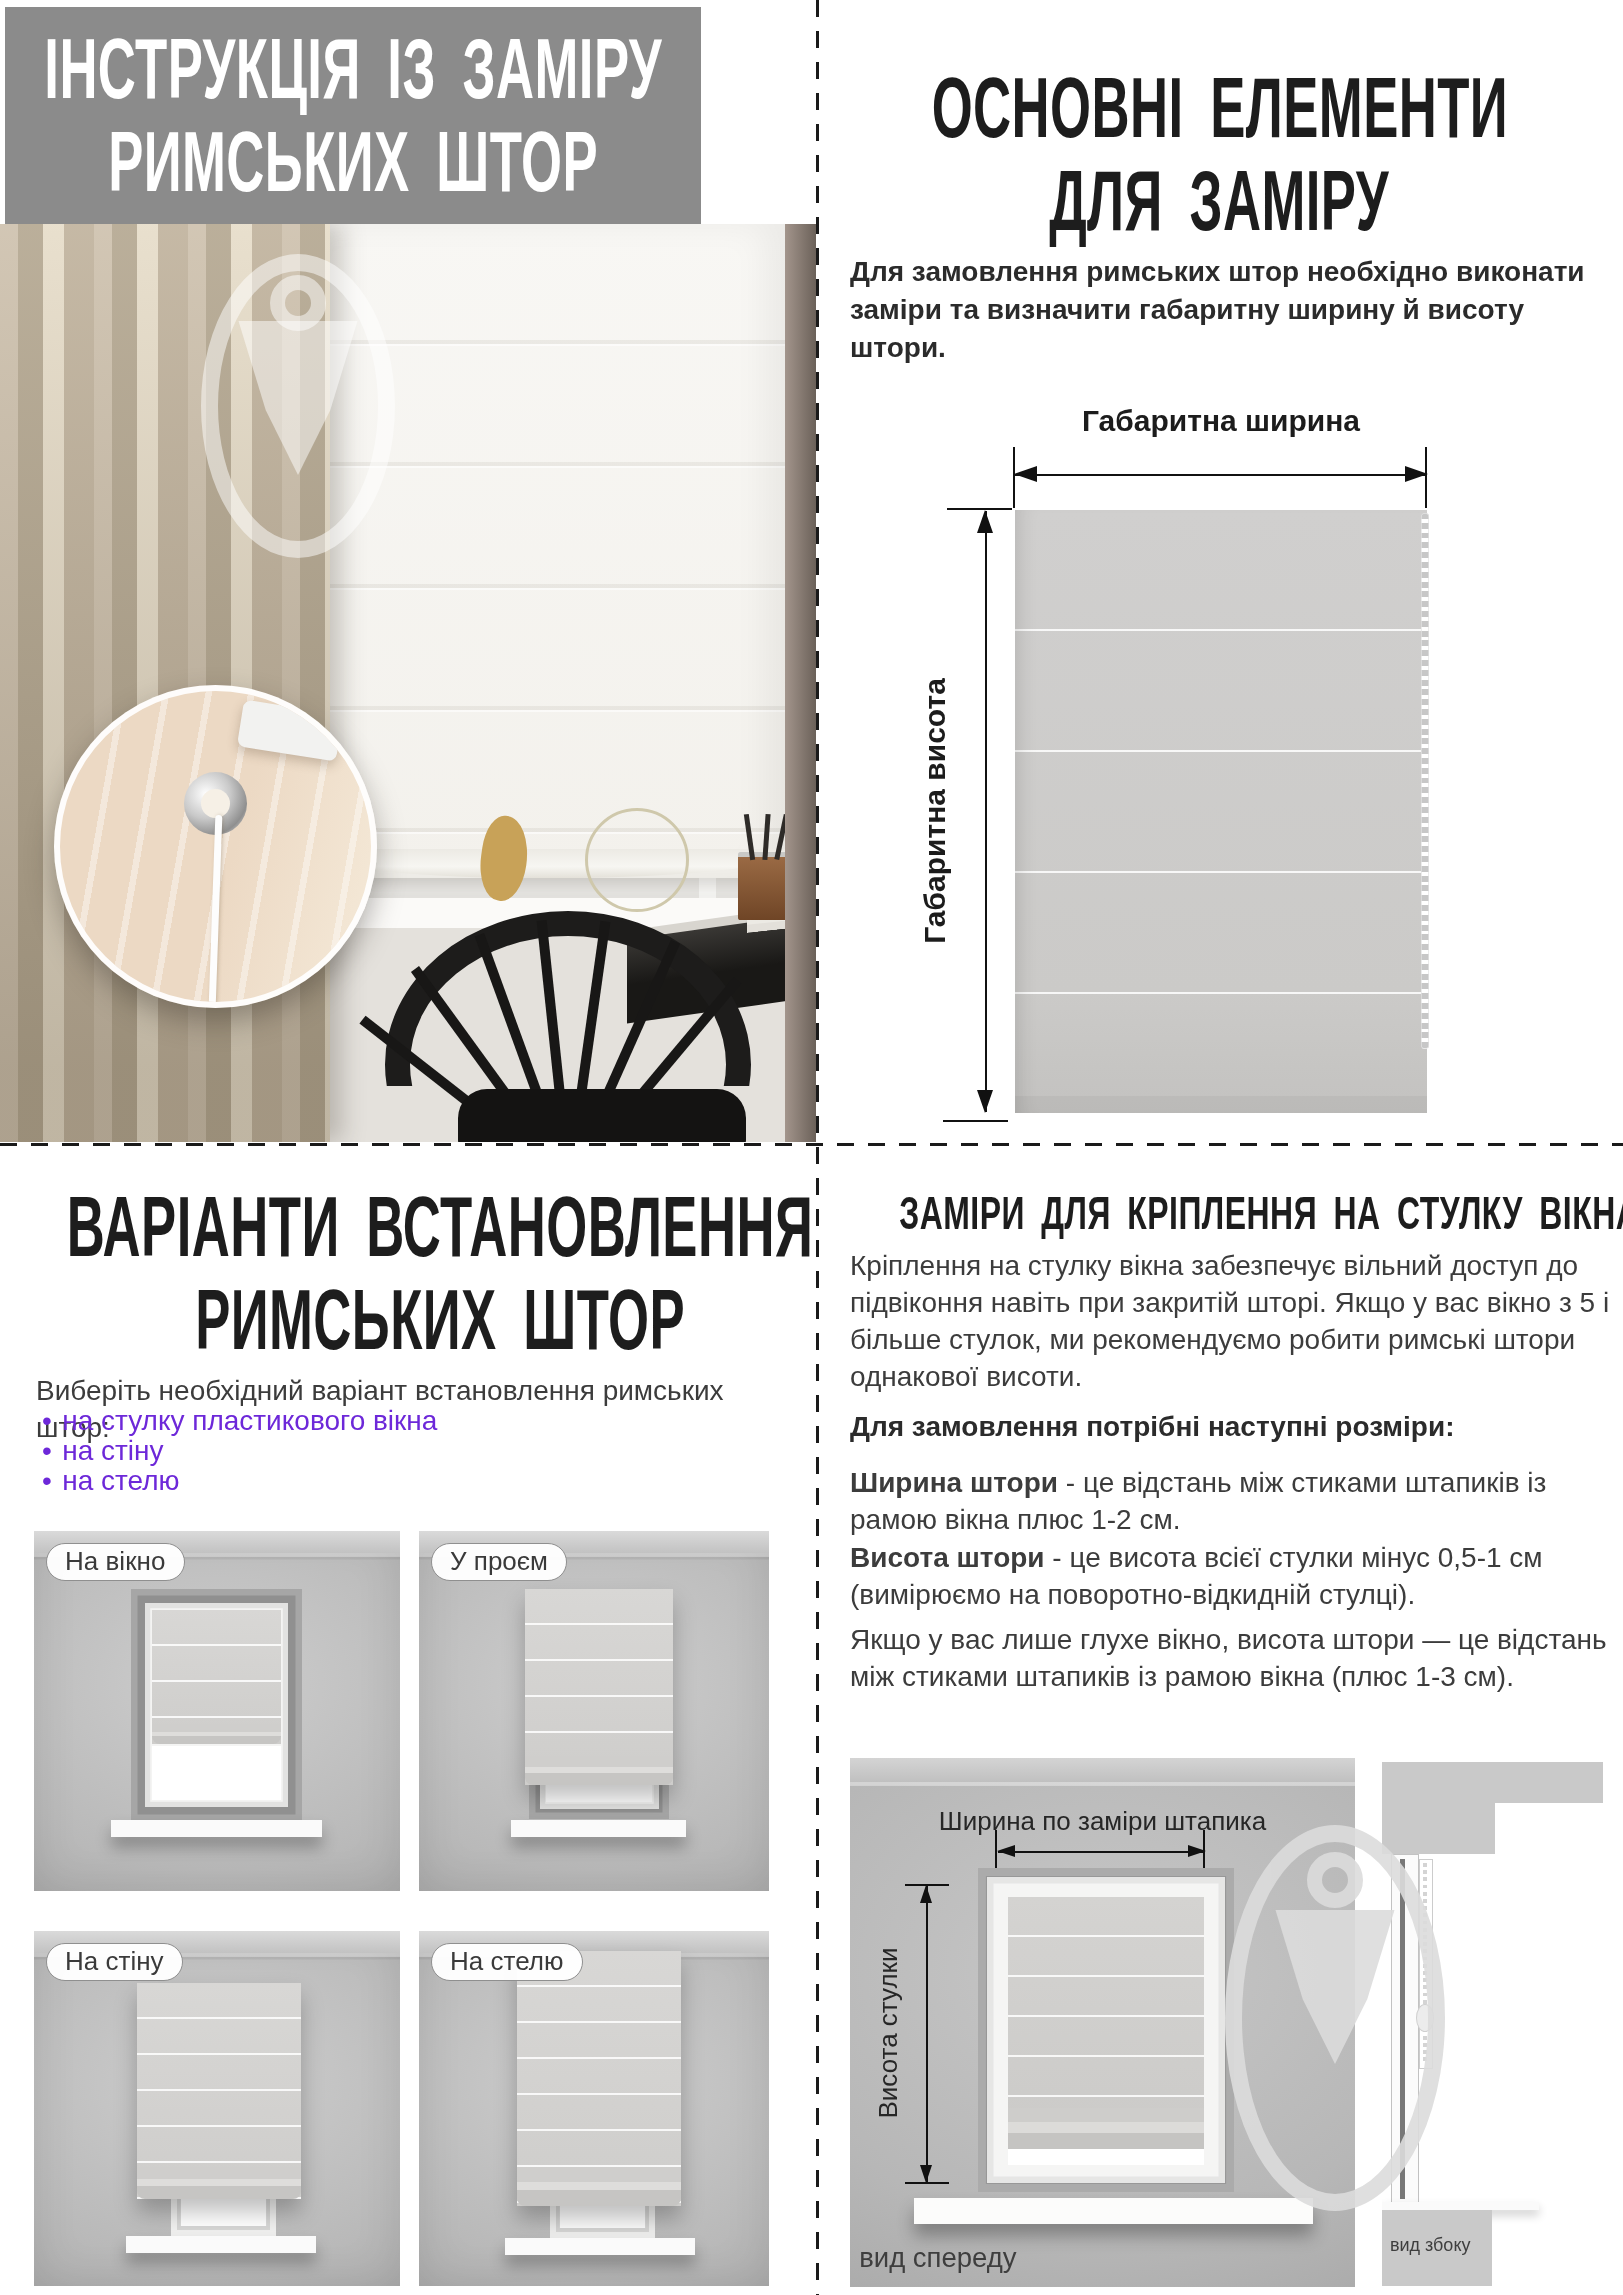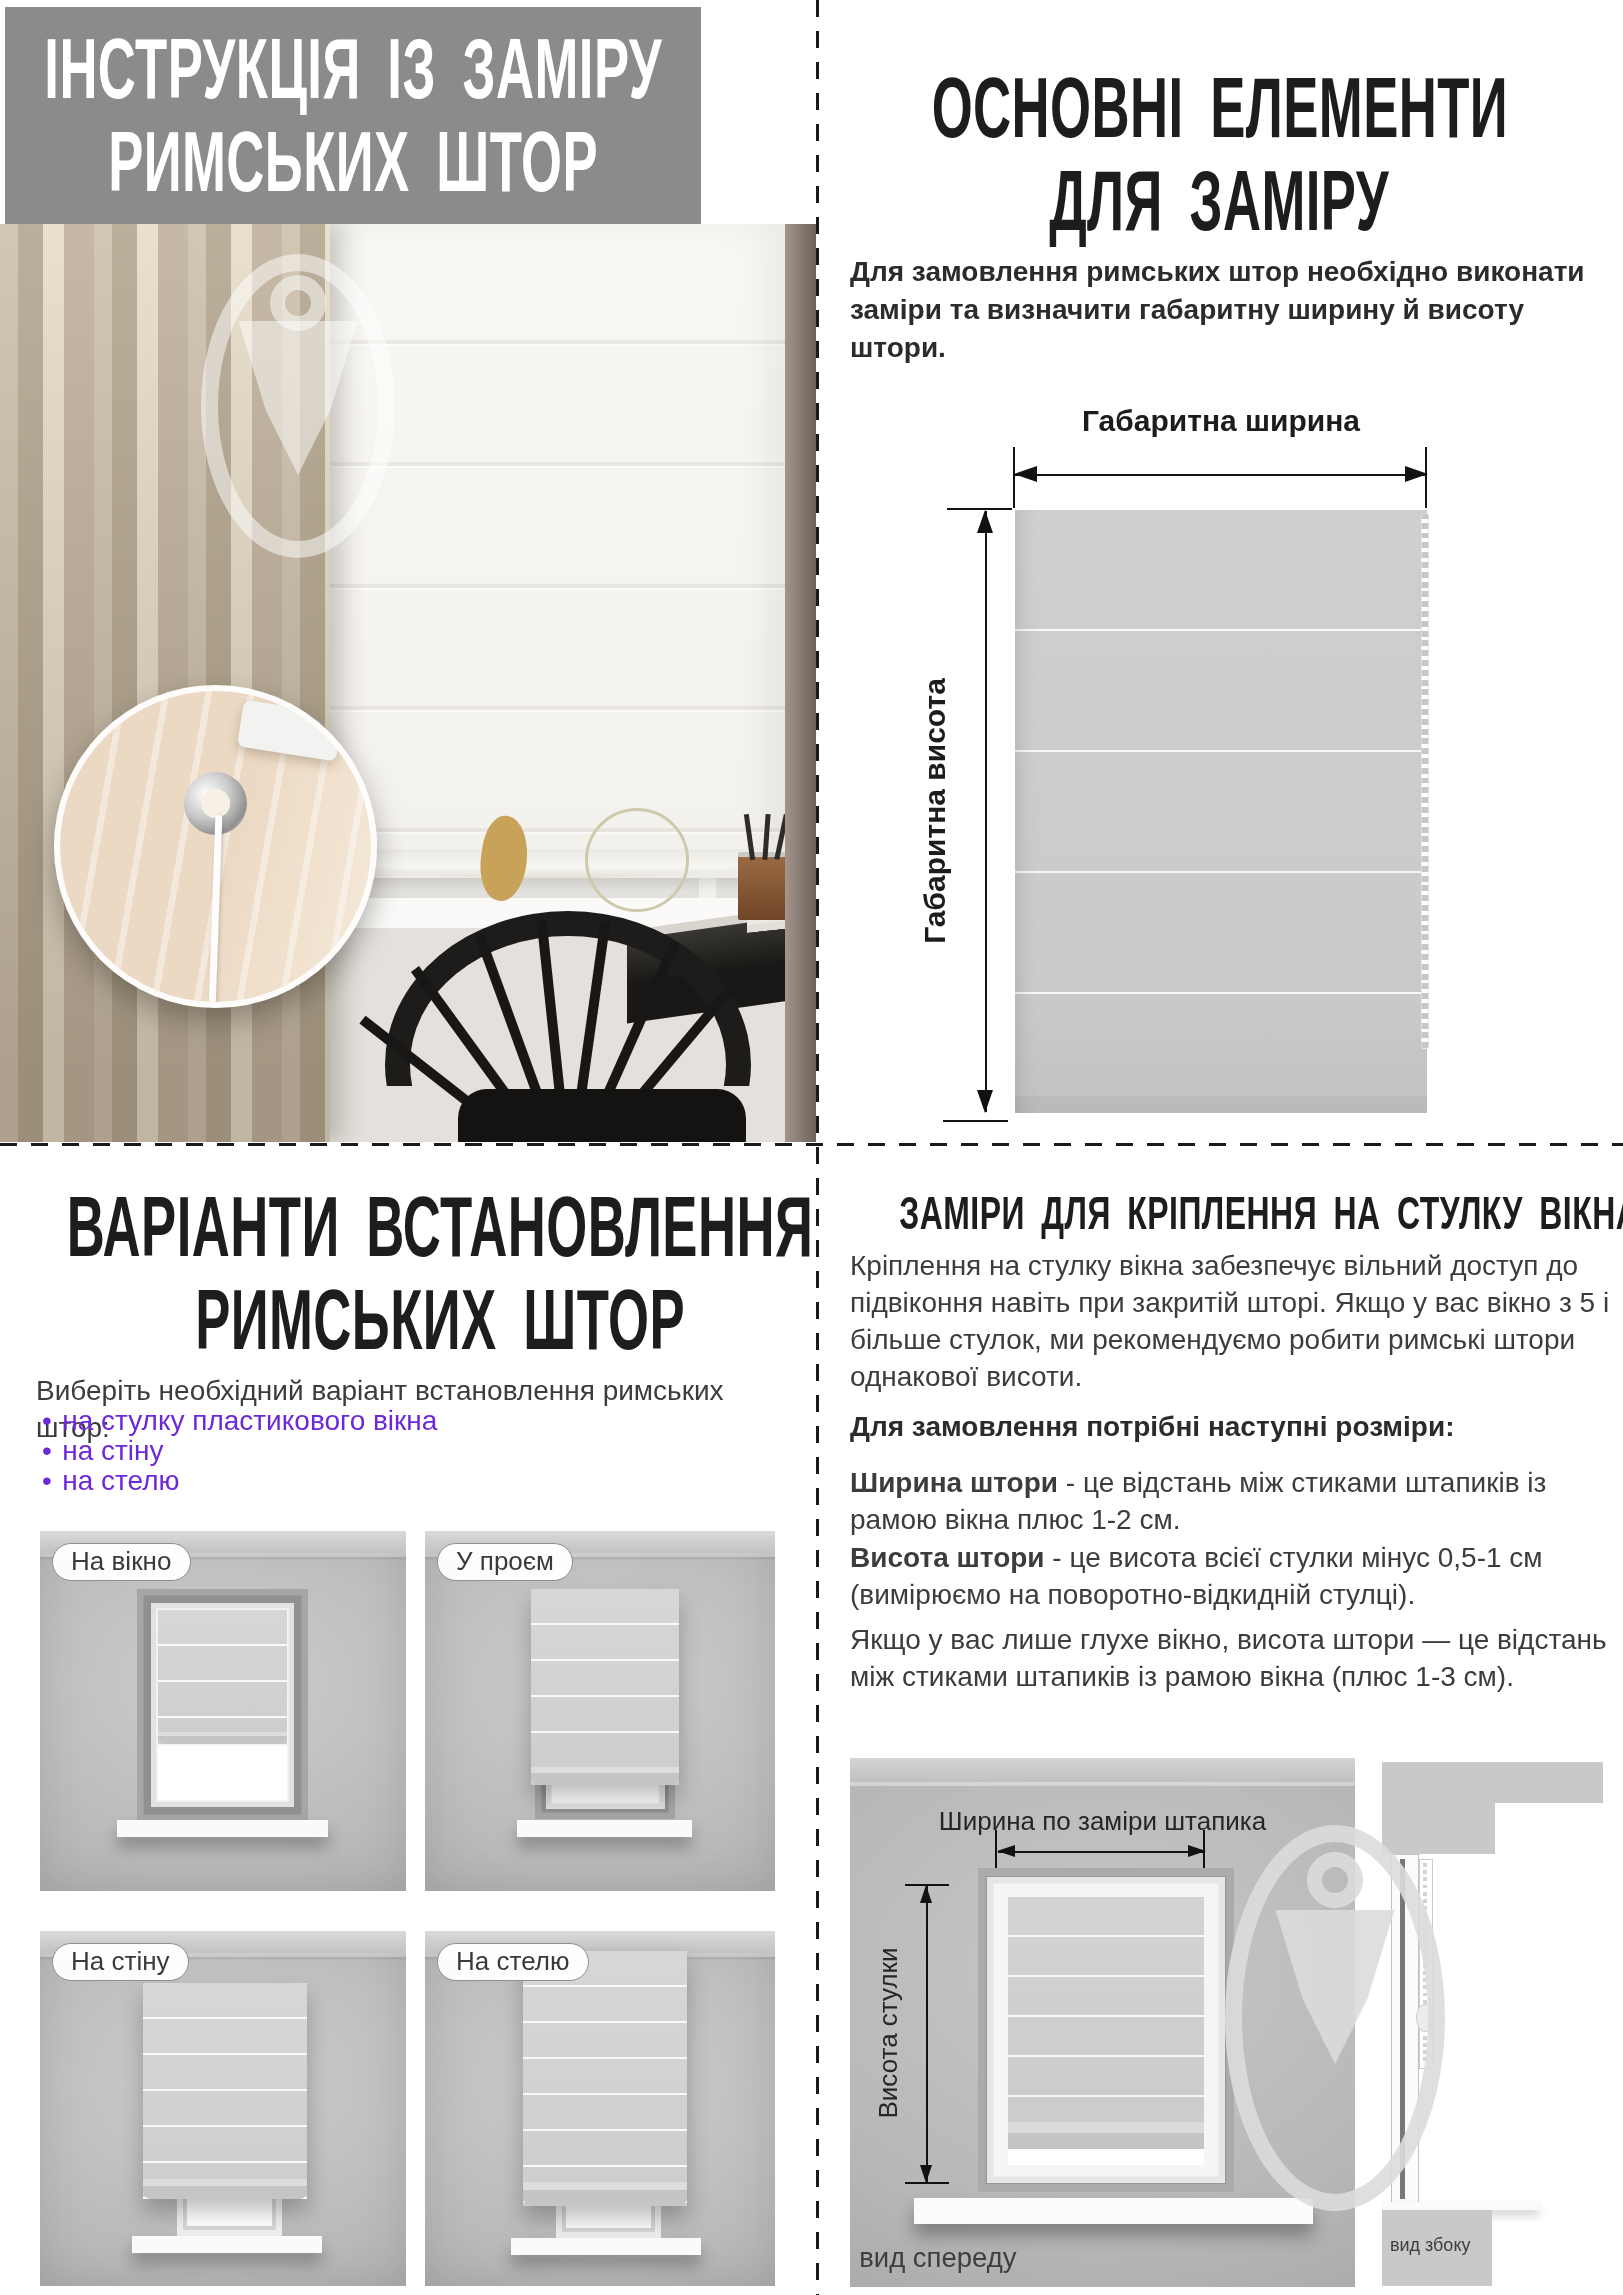--- a/index.html
+++ b/index.html
@@ -101,21 +101,21 @@
     transform:rotate(2deg);box-shadow:1.3px 0 3.9px rgba(120,100,70,0.3);}
 
   
   .wm .ring{position:absolute;left:0;top:0;width:100%;height:100%;border-radius:50%;border:17px solid var(--c);box-sizing:border-box;}
   .wm .knob{position:absolute;left:50%;top:7%;transform:translateX(-50%);width:56px;height:56px;border-radius:50%;border:15.7px solid var(--c);box-sizing:border-box;}
   .wm .blade{position:absolute;left:50%;top:22%;transform:translateX(-50%);width:124px;height:154px;background:var(--c);
     clip-path:polygon(2% 0,98% 0,76% 58%,50% 100%,24% 58%);}
 
   
   .cell{overflow:hidden;background:radial-gradient(130% 95% at 50% 42%,#cdcdcd 0%,#b9b9b9 55%,#a2a2a2 100%);
-    box-shadow:inset 0 0 46px rgba(0,0,0,0.10);margin-left:6px;}
+    box-shadow:inset 0 0 46px rgba(0,0,0,0.10);}
   .molding{position:absolute;left:0;top:0;width:100%;height:22px;
     background:linear-gradient(180deg,#dadada,#c2c2c2);box-shadow:0 3.9px 0 rgba(255,255,255,0.35), 0 6.5px 0 rgba(0,0,0,0.06);}
   .pill{position:absolute;left:11.8px;top:11.8px;padding:2.6px 18.3px;background:rgba(255,255,255,0.96);
     border:1.3px solid #8f8f8f;border-radius:22px;font-size:26px;color:#3a3a3a;}
   .recess{position:absolute;background:#909090;box-shadow:inset 0 0 0 6.5px #a6a6a6;}
   .wframe{position:absolute;background:#f4f4f3;box-shadow:inset 0 0 0 5.2px #e2e2e1;}
   .cblind{position:absolute;
     background:
       repeating-linear-gradient(180deg,transparent 0 34px,rgba(255,255,255,0.85) 34px 36px),
       linear-gradient(180deg,#d8d7d5,#cecdcb);}

